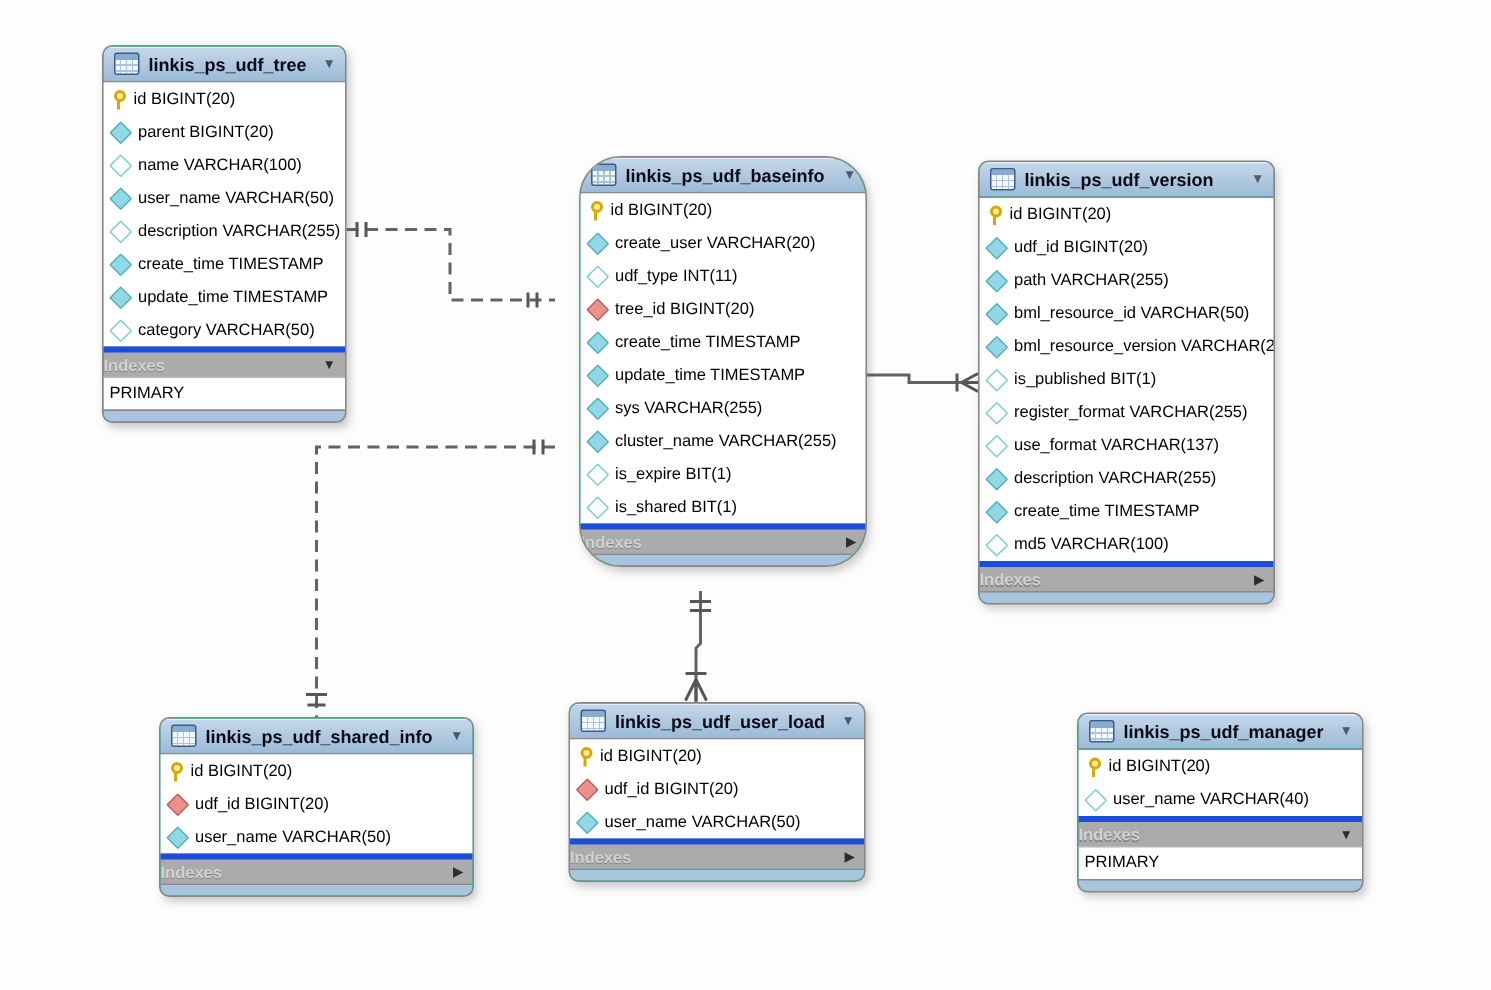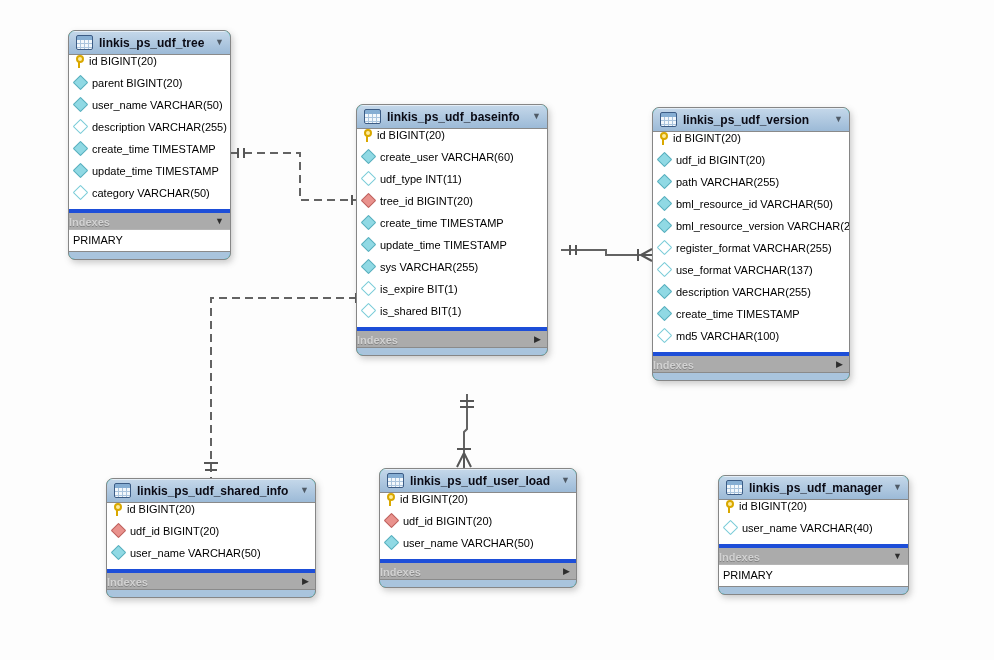--- a/index.html
+++ b/index.html
@@ -14,21 +14,21 @@
          border-bottom:1px solid #8a8a8a;box-shadow:inset 0 1px 0 rgba(255,255,255,.55);}
   .ticon{width:15px;height:13px;flex:none;margin-right:6px;border:1px solid #3c5c85;border-radius:2px;
          background:
            linear-gradient(#86aed3 0 4px, rgba(0,0,0,0) 4px),
            repeating-linear-gradient(to right, rgba(0,0,0,0) 0 3px, #aac4dd 3px 4px),
            repeating-linear-gradient(to bottom, rgba(0,0,0,0) 0 3px, #aac4dd 3px 4px),
            #f3f8fc;}
   .ttitle{font-size:12px;font-weight:bold;color:#0a0a14;white-space:nowrap;}
   .tcollapse{margin-left:auto;font-size:9px;color:#4f5a66;line-height:1;}
   .tbody{background:#fff;}
-  .trow{display:flex;height:22px;padding-left:4px;white-space:nowrap;background:#fff;}
+  .trow{display:flex;align-items:center;height:22px;padding-left:4px;white-space:nowrap;background:#fff;}
   .ctext{font-size:11px;color:#000;}
 
   
   .cicon{width:9px;height:9px;flex:none;margin:0 6px 0 2px;transform:rotate(45deg);border-radius:1px;}
   .icon-filled{background:#90d9e4;border:1px solid #55aebd;}
   .icon-hollow{background:#ffffff;border:1px solid #7accd8;}
   .icon-fk{background:#e9928d;border:1px solid #bd5f5b;}
   .icon-key{transform:none;border:none;background:none;position:relative;width:11px;height:13px;margin:0 4px 0 1px;}
   .icon-key::before{content:"";position:absolute;left:2px;top:0;width:4px;height:4px;
         border:2px solid #d9a800;border-radius:50%;background:#ffec9e;}
@@ -86,20 +86,24 @@
     <div class="tbody">
         <div class="trow">
     <span class="cicon icon-key"></span>
     <span class="ctext">id BIGINT(20)</span>
   </div>
         <div class="trow">
     <span class="cicon icon-filled"></span>
     <span class="ctext">parent BIGINT(20)</span>
   </div>
         <div class="trow">
+    <span class="cicon icon-hollow"></span>
+    <span class="ctext">name VARCHAR(100)</span>
+  </div>
+        <div class="trow">
     <span class="cicon icon-filled"></span>
     <span class="ctext">user_name VARCHAR(50)</span>
   </div>
         <div class="trow">
     <span class="cicon icon-hollow"></span>
     <span class="ctext">description VARCHAR(255)</span>
   </div>
         <div class="trow">
     <span class="cicon icon-filled"></span>
     <span class="ctext">create_time TIMESTAMP</span>
@@ -115,34 +119,34 @@
       </div>
     <div class="indexes-bar">
       <span class="ilabel">Indexes</span>
       <span class="iarrow">▼</span>
     </div>
     <div class="index-items">
         <div class="index-item">PRIMARY</div>
       </div>
     <div class="tfoot"></div>
   </div>
-    <div class="table" style="left: 356px; top: 104px; width: 190px;">
+    <div class="table" style="left: 386px; top: 104px; width: 190px; border-radius: 28px;">
     <div class="thead">
       <span class="ticon"></span>
       <span class="ttitle">linkis_ps_udf_baseinfo</span>
       <span class="tcollapse">▼</span>
     </div>
     <div class="tbody">
         <div class="trow">
     <span class="cicon icon-key"></span>
     <span class="ctext">id BIGINT(20)</span>
   </div>
         <div class="trow">
     <span class="cicon icon-filled"></span>
-    <span class="ctext">create_user VARCHAR(60)</span>
+    <span class="ctext">create_user VARCHAR(20)</span>
   </div>
         <div class="trow">
     <span class="cicon icon-hollow"></span>
     <span class="ctext">udf_type INT(11)</span>
   </div>
         <div class="trow">
     <span class="cicon icon-fk"></span>
     <span class="ctext">tree_id BIGINT(20)</span>
   </div>
         <div class="trow">
@@ -151,20 +155,24 @@
   </div>
         <div class="trow">
     <span class="cicon icon-filled"></span>
     <span class="ctext">update_time TIMESTAMP</span>
   </div>
         <div class="trow">
     <span class="cicon icon-filled"></span>
     <span class="ctext">sys VARCHAR(255)</span>
   </div>
         <div class="trow">
+    <span class="cicon icon-filled"></span>
+    <span class="ctext">cluster_name VARCHAR(255)</span>
+  </div>
+        <div class="trow">
     <span class="cicon icon-hollow"></span>
     <span class="ctext">is_expire BIT(1)</span>
   </div>
         <div class="trow">
     <span class="cicon icon-hollow"></span>
     <span class="ctext">is_shared BIT(1)</span>
   </div>
       </div>
     <div class="indexes-bar">
       <span class="ilabel">Indexes</span>
@@ -192,20 +200,24 @@
     <span class="cicon icon-filled"></span>
     <span class="ctext">path VARCHAR(255)</span>
   </div>
         <div class="trow">
     <span class="cicon icon-filled"></span>
     <span class="ctext">bml_resource_id VARCHAR(50)</span>
   </div>
         <div class="trow">
     <span class="cicon icon-filled"></span>
     <span class="ctext">bml_resource_version VARCHAR(20)</span>
+  </div>
+        <div class="trow">
+    <span class="cicon icon-hollow"></span>
+    <span class="ctext">is_published BIT(1)</span>
   </div>
         <div class="trow">
     <span class="cicon icon-hollow"></span>
     <span class="ctext">register_format VARCHAR(255)</span>
   </div>
         <div class="trow">
     <span class="cicon icon-hollow"></span>
     <span class="ctext">use_format VARCHAR(137)</span>
   </div>
         <div class="trow">

